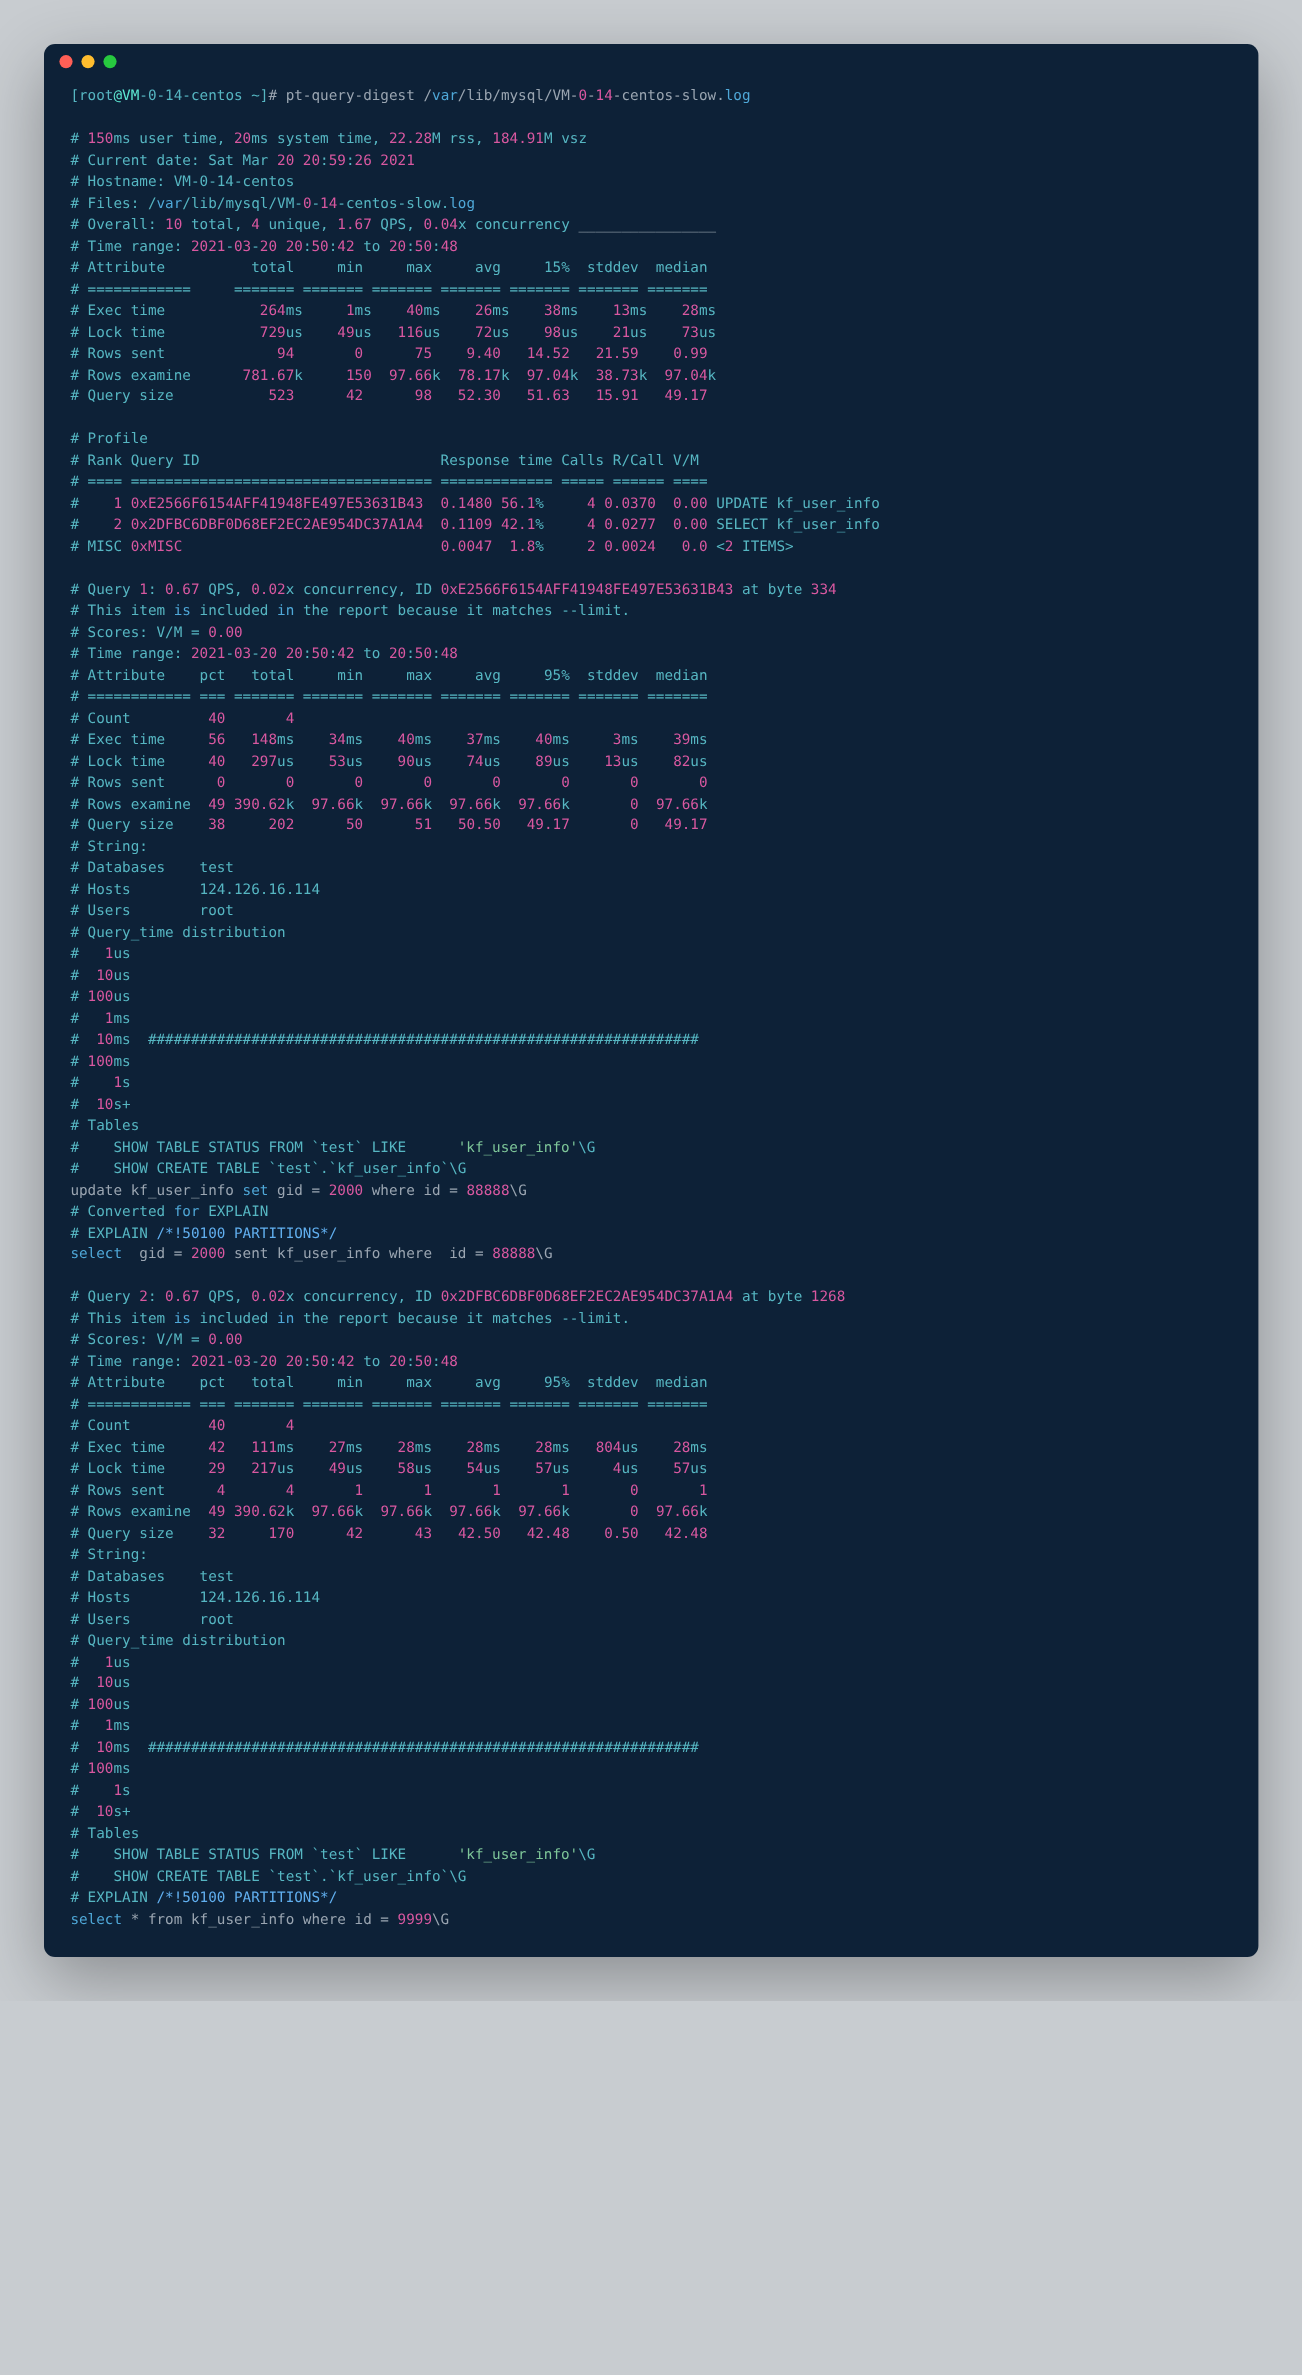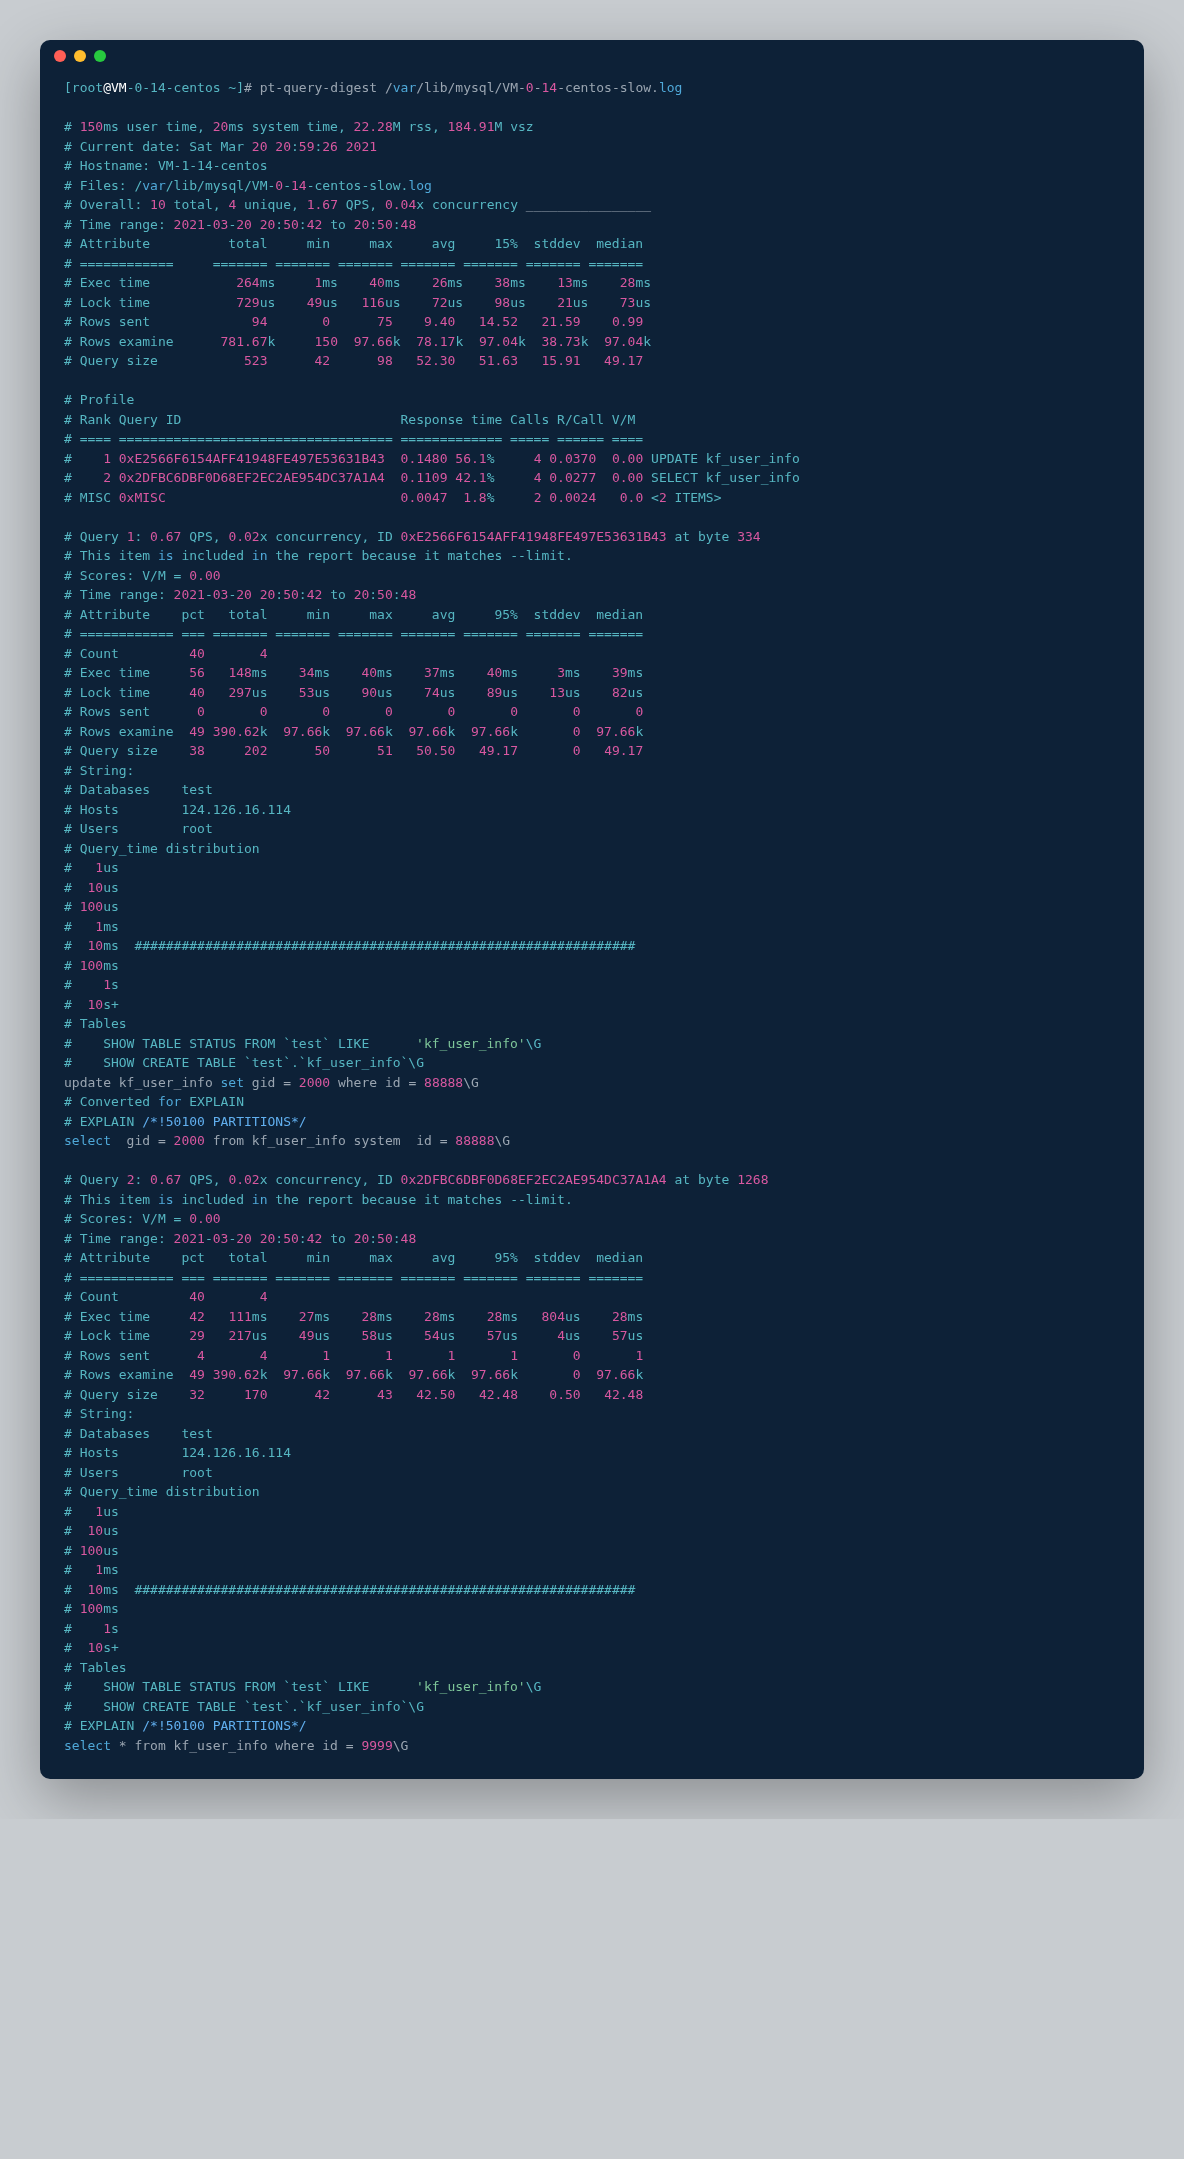--- a/index.html
+++ b/index.html
@@ -33,41 +33,41 @@
   }
   .dot.red { background: #ff5f56; }
   .dot.yellow { background: #ffbd2e; }
   .dot.green { background: #27c93f; }
   .content {
     padding: 6px 24px 24px 24px;
     white-space: pre;
     color: #9aa5b1;
   }
   .c-cyan { color: #56b6c2; }
-  .c-orange { color: #ffffff; }
+  .c-orange { color: #5eead4; }
   .c-blue { color: #4fa8d8; }
   .c-magenta { color: #d858a0; }
   .c-greenbright { color: #7ec699; margin-left: 39px; }
   .c-gray { color: #9aa5b1; }
   .c-lightblue { color: #61afef; text-align: center; }
 </style>
 </head>
 <body>
 
 <div class="terminal">
   <div class="titlebar">
     <div class="dot red"></div>
     <div class="dot yellow"></div>
     <div class="dot green"></div>
   </div>
   <div class="content"><span class="c-cyan">[</span><span class="c-cyan">root</span><span class="c-orange">@VM</span><span class="c-cyan">-0-14-centos ~</span><span class="c-cyan">]</span><span class="c-gray"># </span><span class="c-gray">pt-query-digest /</span><span class="c-blue">var</span><span class="c-gray">/lib/mysql/VM-</span><span class="c-magenta">0</span><span class="c-gray">-</span><span class="c-magenta">14</span><span class="c-gray">-centos-slow.</span><span class="c-blue">log</span>
 
 <span class="c-cyan"># </span><span class="c-magenta">150</span><span class="c-cyan">ms user time, </span><span class="c-magenta">20</span><span class="c-cyan">ms system time, </span><span class="c-magenta">22.28</span><span class="c-cyan">M rss, </span><span class="c-magenta">184.91</span><span class="c-cyan">M vsz</span>
 <span class="c-cyan"># Current date: Sat Mar </span><span class="c-magenta">20</span><span class="c-cyan"> </span><span class="c-magenta">20</span><span class="c-cyan">:</span><span class="c-magenta">59</span><span class="c-cyan">:</span><span class="c-magenta">26</span><span class="c-cyan"> </span><span class="c-magenta">2021</span>
-<span class="c-cyan"># Hostname: VM-1-14-centos</span>
+<span class="c-cyan"># Hostname: VM-0-14-centos</span>
 <span class="c-cyan"># Files: /</span><span class="c-blue">var</span><span class="c-cyan">/lib/mysql/VM-</span><span class="c-magenta">0</span><span class="c-cyan">-</span><span class="c-magenta">14</span><span class="c-cyan">-centos-slow.</span><span class="c-blue">log</span>
 <span class="c-cyan"># Overall: </span><span class="c-magenta">10</span><span class="c-cyan"> total, </span><span class="c-magenta">4</span><span class="c-cyan"> unique, </span><span class="c-magenta">1.67</span><span class="c-cyan"> QPS, </span><span class="c-magenta">0.04</span><span class="c-cyan">x concurrency </span><span class="c-gray">________________</span>
 <span class="c-cyan"># Time range: </span><span class="c-magenta">2021</span><span class="c-cyan">-</span><span class="c-magenta">03</span><span class="c-cyan">-</span><span class="c-magenta">20</span><span class="c-cyan"> </span><span class="c-magenta">20</span><span class="c-cyan">:</span><span class="c-magenta">50</span><span class="c-cyan">:</span><span class="c-magenta">42</span><span class="c-cyan"> to </span><span class="c-magenta">20</span><span class="c-cyan">:</span><span class="c-magenta">50</span><span class="c-cyan">:</span><span class="c-magenta">48</span>
 <span class="c-cyan"># Attribute          total     min     max     avg     15%  stddev  median</span>
 <span class="c-cyan"># ============     ======= ======= ======= ======= ======= ======= =======</span>
 <span class="c-cyan"># Exec time           </span><span class="c-magenta">264</span><span class="c-cyan">ms     </span><span class="c-magenta">1</span><span class="c-cyan">ms    </span><span class="c-magenta">40</span><span class="c-cyan">ms    </span><span class="c-magenta">26</span><span class="c-cyan">ms    </span><span class="c-magenta">38</span><span class="c-cyan">ms    </span><span class="c-magenta">13</span><span class="c-cyan">ms    </span><span class="c-magenta">28</span><span class="c-cyan">ms</span>
 <span class="c-cyan"># Lock time           </span><span class="c-magenta">729</span><span class="c-cyan">us    </span><span class="c-magenta">49</span><span class="c-cyan">us   </span><span class="c-magenta">116</span><span class="c-cyan">us    </span><span class="c-magenta">72</span><span class="c-cyan">us    </span><span class="c-magenta">98</span><span class="c-cyan">us    </span><span class="c-magenta">21</span><span class="c-cyan">us    </span><span class="c-magenta">73</span><span class="c-cyan">us</span>
 <span class="c-cyan"># Rows sent             </span><span class="c-magenta">94</span><span class="c-cyan">       </span><span class="c-magenta">0</span><span class="c-cyan">      </span><span class="c-magenta">75</span><span class="c-cyan">    </span><span class="c-magenta">9.40</span><span class="c-cyan">   </span><span class="c-magenta">14.52</span><span class="c-cyan">   </span><span class="c-magenta">21.59</span><span class="c-cyan">    </span><span class="c-magenta">0.99</span>
 <span class="c-cyan"># Rows examine      </span><span class="c-magenta">781.67</span><span class="c-cyan">k     </span><span class="c-magenta">150</span><span class="c-cyan">  </span><span class="c-magenta">97.66</span><span class="c-cyan">k  </span><span class="c-magenta">78.17</span><span class="c-cyan">k  </span><span class="c-magenta">97.04</span><span class="c-cyan">k  </span><span class="c-magenta">38.73</span><span class="c-cyan">k  </span><span class="c-magenta">97.04</span><span class="c-cyan">k</span>
 <span class="c-cyan"># Query size           </span><span class="c-magenta">523</span><span class="c-cyan">      </span><span class="c-magenta">42</span><span class="c-cyan">      </span><span class="c-magenta">98</span><span class="c-cyan">   </span><span class="c-magenta">52.30</span><span class="c-cyan">   </span><span class="c-magenta">51.63</span><span class="c-cyan">   </span><span class="c-magenta">15.91</span><span class="c-cyan">   </span><span class="c-magenta">49.17</span>
@@ -103,21 +103,21 @@
 <span class="c-cyan">#  </span><span class="c-magenta">10</span><span class="c-cyan">ms  </span><span class="c-cyan">################################################################</span>
 <span class="c-cyan"># </span><span class="c-magenta">100</span><span class="c-cyan">ms</span>
 <span class="c-cyan">#    </span><span class="c-magenta">1</span><span class="c-cyan">s</span>
 <span class="c-cyan">#  </span><span class="c-magenta">10</span><span class="c-cyan">s+</span>
 <span class="c-cyan"># Tables</span>
 <span class="c-cyan">#    SHOW TABLE STATUS FROM `test` LIKE </span><span class="c-greenbright">'kf_user_info'</span><span class="c-cyan">\G</span>
 <span class="c-cyan">#    SHOW CREATE TABLE `test`.`kf_user_info`\G</span>
 <span class="c-gray">update kf_user_info </span><span class="c-blue">set</span><span class="c-gray"> gid = </span><span class="c-magenta">2000</span><span class="c-gray"> where id = </span><span class="c-magenta">88888</span><span class="c-gray">\G</span>
 <span class="c-cyan"># Converted </span><span class="c-blue">for</span><span class="c-cyan"> EXPLAIN</span>
 <span class="c-cyan"># EXPLAIN </span><span class="c-lightblue">/*!50100 PARTITIONS*/</span>
-<span class="c-blue">select</span><span class="c-gray">  gid = </span><span class="c-magenta">2000</span><span class="c-gray"> from kf_user_info system  id = </span><span class="c-magenta">88888</span><span class="c-gray">\G</span>
+<span class="c-blue">select</span><span class="c-gray">  gid = </span><span class="c-magenta">2000</span><span class="c-gray"> sent kf_user_info where  id = </span><span class="c-magenta">88888</span><span class="c-gray">\G</span>
 
 <span class="c-cyan"># Query </span><span class="c-magenta">2</span><span class="c-cyan">: </span><span class="c-magenta">0.67</span><span class="c-cyan"> QPS, </span><span class="c-magenta">0.02</span><span class="c-cyan">x concurrency, ID </span><span class="c-magenta">0x2DFBC6DBF0D68EF2EC2AE954DC37A1A4</span><span class="c-cyan"> at byte </span><span class="c-magenta">1268</span>
 <span class="c-cyan"># This item </span><span class="c-blue">is</span><span class="c-cyan"> included </span><span class="c-blue">in</span><span class="c-cyan"> the report because it matches --limit.</span>
 <span class="c-cyan"># Scores: V/M = </span><span class="c-magenta">0.00</span>
 <span class="c-cyan"># Time range: </span><span class="c-magenta">2021</span><span class="c-cyan">-</span><span class="c-magenta">03</span><span class="c-cyan">-</span><span class="c-magenta">20</span><span class="c-cyan"> </span><span class="c-magenta">20</span><span class="c-cyan">:</span><span class="c-magenta">50</span><span class="c-cyan">:</span><span class="c-magenta">42</span><span class="c-cyan"> to </span><span class="c-magenta">20</span><span class="c-cyan">:</span><span class="c-magenta">50</span><span class="c-cyan">:</span><span class="c-magenta">48</span>
 <span class="c-cyan"># Attribute    pct   total     min     max     avg     95%  stddev  median</span>
 <span class="c-cyan"># ============ === ======= ======= ======= ======= ======= ======= =======</span>
 <span class="c-cyan"># Count         </span><span class="c-magenta">40</span><span class="c-cyan">       </span><span class="c-magenta">4</span>
 <span class="c-cyan"># Exec time     </span><span class="c-magenta">42</span><span class="c-cyan">   </span><span class="c-magenta">111</span><span class="c-cyan">ms    </span><span class="c-magenta">27</span><span class="c-cyan">ms    </span><span class="c-magenta">28</span><span class="c-cyan">ms    </span><span class="c-magenta">28</span><span class="c-cyan">ms    </span><span class="c-magenta">28</span><span class="c-cyan">ms   </span><span class="c-magenta">804</span><span class="c-cyan">us    </span><span class="c-magenta">28</span><span class="c-cyan">ms</span>
 <span class="c-cyan"># Lock time     </span><span class="c-magenta">29</span><span class="c-cyan">   </span><span class="c-magenta">217</span><span class="c-cyan">us    </span><span class="c-magenta">49</span><span class="c-cyan">us    </span><span class="c-magenta">58</span><span class="c-cyan">us    </span><span class="c-magenta">54</span><span class="c-cyan">us    </span><span class="c-magenta">57</span><span class="c-cyan">us     </span><span class="c-magenta">4</span><span class="c-cyan">us    </span><span class="c-magenta">57</span><span class="c-cyan">us</span>

